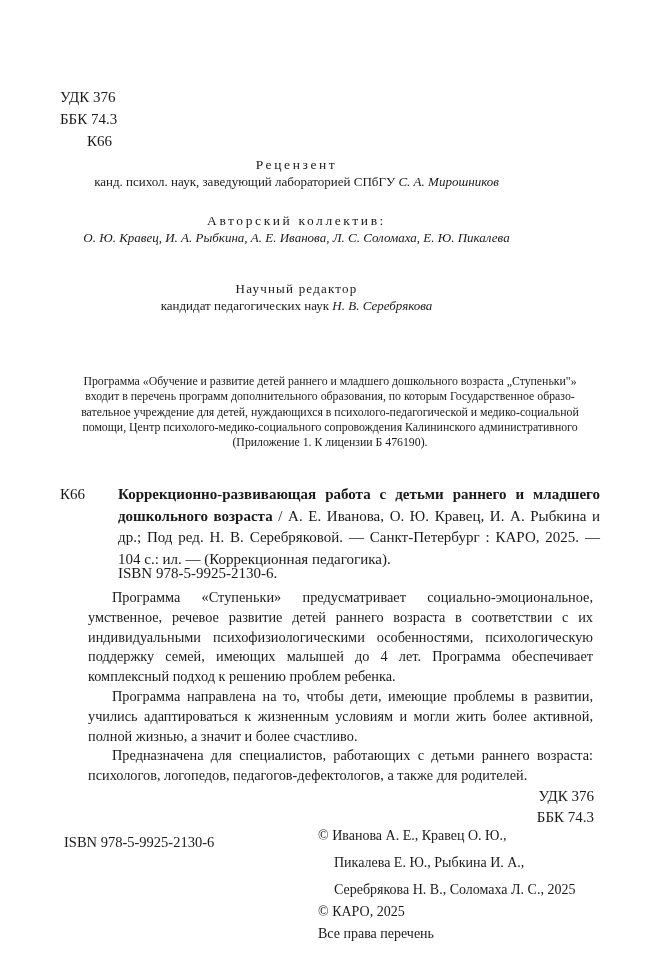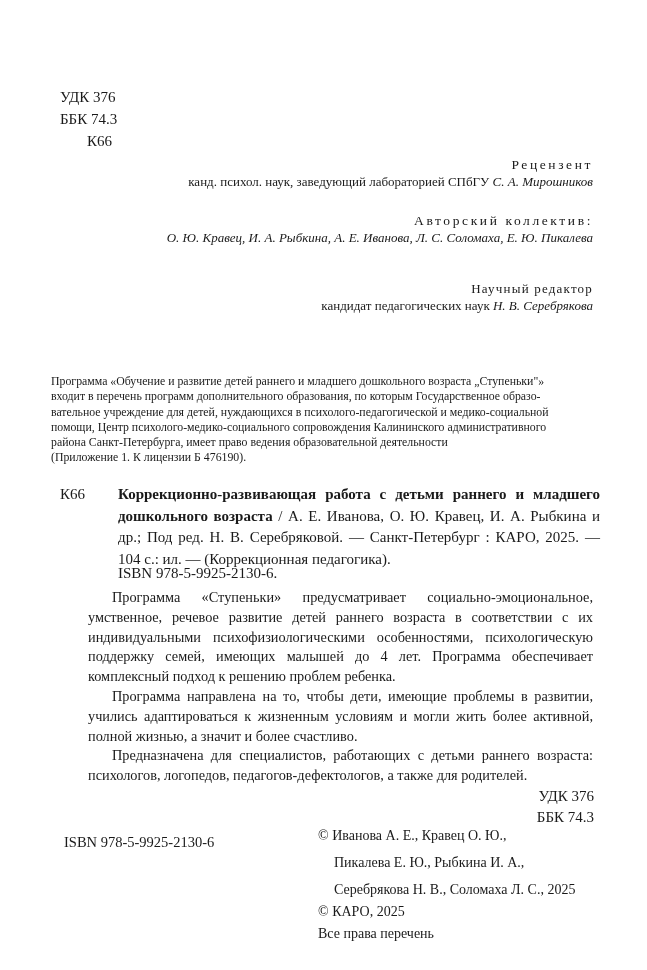--- a/index.html
+++ b/index.html
@@ -4,26 +4,26 @@
 <style>
   html, body { margin: 0; padding: 0; background: #ffffff; }
   body {
     width: 647px; height: 970px; position: relative; overflow: hidden;
     font-family: "Liberation Serif", "DejaVu Serif", serif; color: #1a1a1a;
   }
   .abs { position: absolute; }
   .cls { left: 60px; top: 86px; font-size: 15px; line-height: 22px; }
   .cls div { white-space: nowrap; }
   .cls .k66 { padding-left: 27px; }
-  .center-block { left: 0; width: 593px; text-align: right; }
+  .center-block { left: 0; width: 593px; text-align: center; }
   .spaced { letter-spacing: 2.6px; font-size: 13.5px; line-height: 17px; }
   .line13 { font-size: 13px; line-height: 17px; }
   .it { font-style: italic; }
   .notice {
-    left: 51px; width: 530px; top: 374px; text-align: left;
+    left: 65px; width: 530px; top: 374px; text-align: center;
     font-size: 11.8px; line-height: 15.3px;
   }
   .biblio { left: 60px; top: 484px; width: 540px; font-size: 15px; line-height: 21.5px; }
   .biblio .code { position: absolute; left: 0; top: 0; }
   .biblio .text { margin-left: 58px; text-align: justify; }
   .biblio b { font-weight: bold; }
   .isbn1 { left: 118px; top: 563px; font-size: 15px; line-height: 21px; }
   .annot { left: 88px; top: 588px; width: 505px; font-size: 14.3px; line-height: 19.8px; text-align: justify; }
   .annot p { margin: 0; text-indent: 24px; }
   .cls2 { left: 0; width: 594px; top: 786px; text-align: right; font-size: 15px; line-height: 21px; }
@@ -60,21 +60,20 @@
     <span>кандидат педагогических наук</span>
     <span class="it">Н. В. Серебрякова</span>
   </div>
 </div>
 
 <div class="abs notice">
   <div>Программа «Обучение и развитие детей раннего и младшего дошкольного возраста „Ступеньки"»</div>
   <div>входит в перечень программ дополнительного образования, по которым Государственное образо-</div>
   <div>вательное учреждение для детей, нуждающихся в психолого-педагогической и медико-социальной</div>
   <div>помощи, Центр психолого-медико-социального сопровождения Калининского административного</div>
-  <div>района Санкт-Петербурга, имеет право ведения образовательной деятельности</div>
   <div>(Приложение 1. К лицензии Б 476190).</div>
 </div>
 
 <div class="abs biblio">
   <span class="code">К66</span>
   <div class="text">
     <b>Коррекционно-развивающая работа с детьми раннего и младшего дошкольного возраста</b><span> / А. Е. Иванова, О. Ю. Кравец, И. А. Рыбкина и др.; Под ред. Н. В. Серебряковой. — Санкт-Петербург : КАРО, 2025. — 104 с.: ил. — (Коррекционная педагогика).</span>
   </div>
 </div>
 

